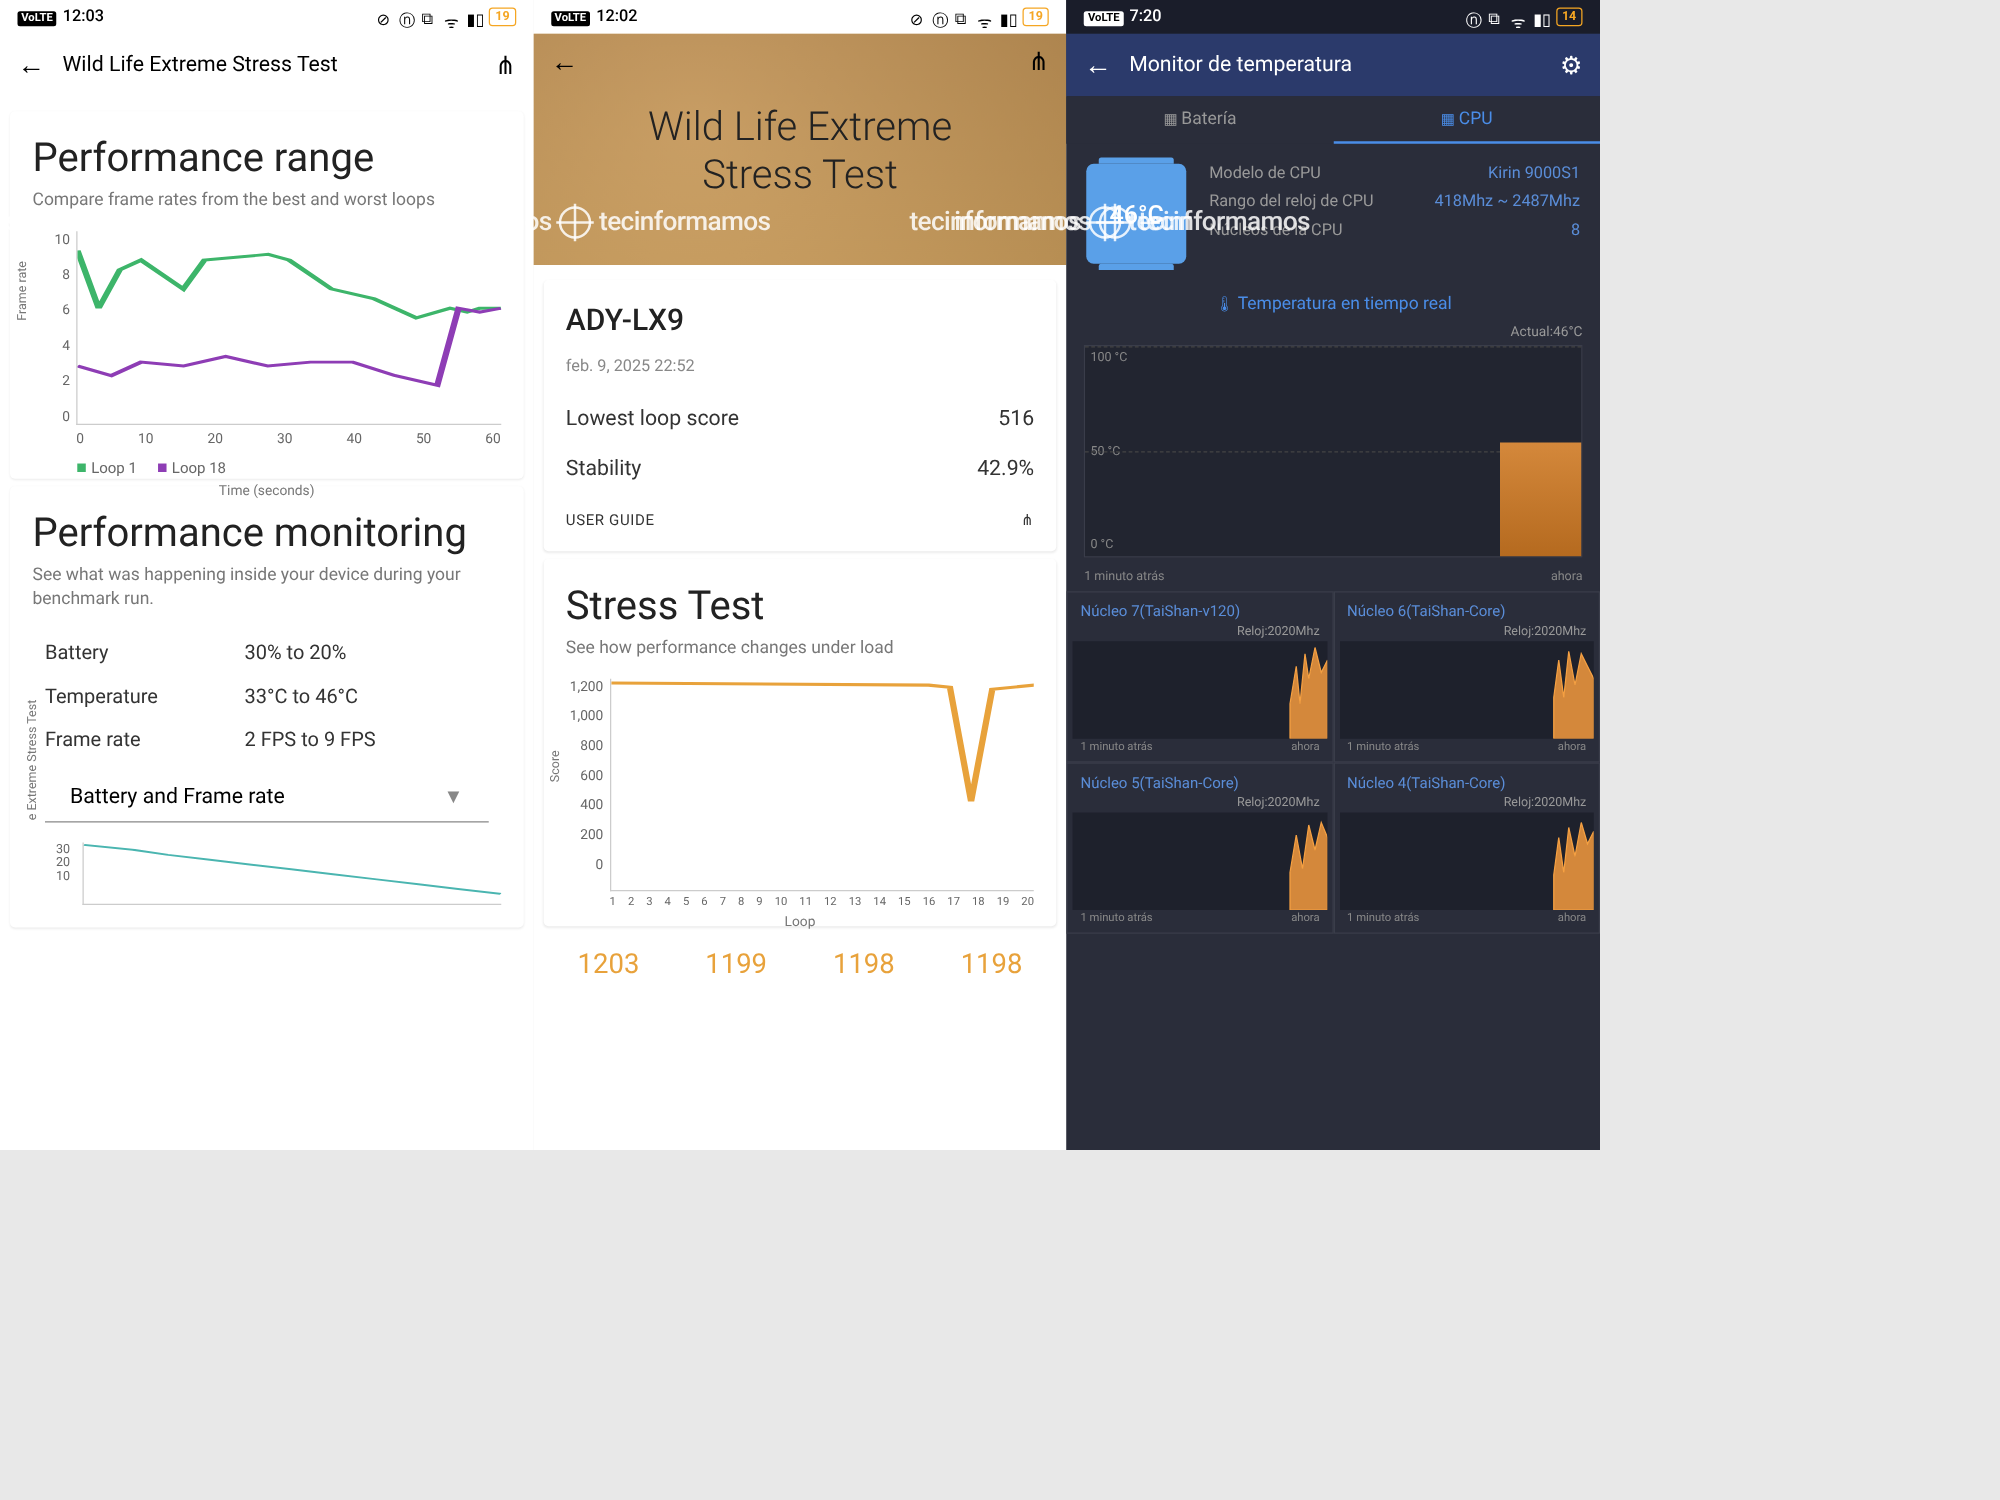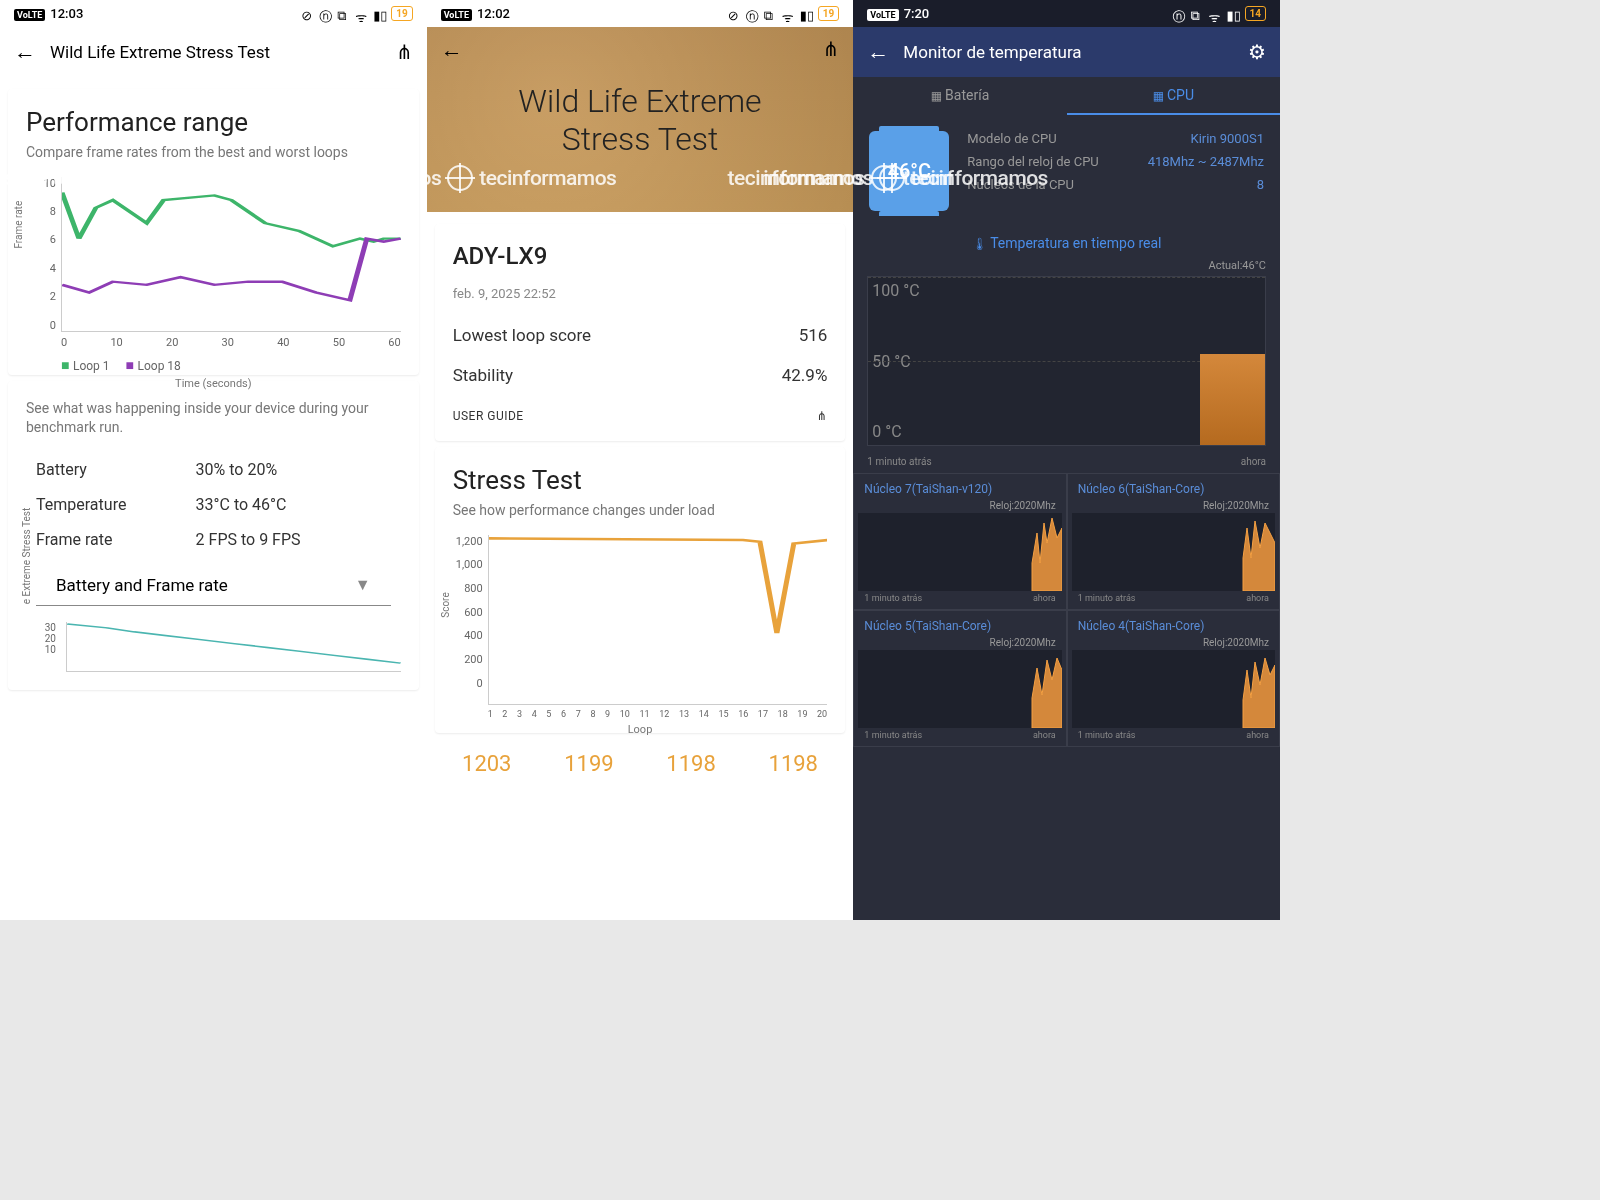--- a/index.html
+++ b/index.html
@@ -14,21 +14,21 @@
 .sicon{width:13px;height:13px;display:inline-block}
 .batt{display:inline-flex;align-items:center;border:1.5px solid #f5a623;border-radius:3px;padding:1px 4px;font-size:10px;color:#f5a623;font-weight:bold}
 .app-bar{display:flex;align-items:center;padding:12px 14px;gap:14px}
 .app-bar.dark{background:#2b3a6b;color:#fff}
 .back{font-size:22px;cursor:pointer}
 .app-title{font-size:17px;flex:1}
 .share{font-size:20px;cursor:pointer}
 .gear{font-size:20px;cursor:pointer}
 .scroll{flex:1;overflow-y:auto;padding:6px}
 .card{background:#fff;border-radius:4px;margin:6px 2px;padding:18px;box-shadow:0 1px 2px rgba(0,0,0,0.08)}
-.ctitle{font-size:26px;color:#222;margin-bottom:6px}
+.ctitle{font-size:32px;color:#222;margin-bottom:6px}
 .csub{font-size:14px;color:#777;line-height:1.4;margin-bottom:14px}
 .chart{position:relative;height:180px;margin-top:10px}
 .yaxis{position:absolute;left:0;top:0;bottom:25px;width:30px;display:flex;flex-direction:column;justify-content:space-between;font-size:11px;color:#666;text-align:right}
 .ylabel{position:absolute;left:-8px;top:50%;transform:rotate(-90deg) translateX(50%);transform-origin:left;font-size:10px;color:#777;white-space:nowrap}
 .plot{margin-left:35px;height:155px;border-left:1px solid #ccc;border-bottom:1px solid #ccc;position:relative}
 .xaxis{margin-left:35px;display:flex;justify-content:space-between;font-size:11px;color:#666;padding-top:4px}
 .legend{display:flex;gap:16px;margin-left:35px;margin-top:8px;font-size:12px;color:#666}
 .legend span::before{content:"■ ";font-size:14px}
 .legend .g::before{color:#3db56a}
 .legend .p::before{color:#8e3db5}
@@ -65,21 +65,21 @@
 .chip::before,.chip::after{content:"";position:absolute;background:#5aa0e8}
 .chip::before{top:-5px;left:10px;right:10px;height:5px;border-radius:2px 2px 0 0;box-shadow:0 85px 0 #5aa0e8}
 .specs{flex:1;font-size:13px;color:#aaa}
 .spec{display:flex;margin-bottom:8px}
 .spec .sk{flex:1;color:#999}
 .spec .sv{color:#5a8dd8;text-align:right}
 .rthdr{text-align:center;padding:8px;font-size:14px;color:#4a8de8}
 .rthdr::before{content:"🌡 ";font-size:12px}
 .actual{text-align:right;padding:0 14px 4px;font-size:11px;color:#999}
 .tchart{margin:0 14px 8px;position:relative;height:170px;background:#222530;border:1px solid #3a3d4a}
-.tchart .tyaxis{position:absolute;left:4px;top:0;bottom:0;display:flex;flex-direction:column;justify-content:space-between;font-size:16px;color:#888;padding:4px 0}
+.tchart .tyaxis{position:absolute;left:4px;top:0;bottom:0;display:flex;flex-direction:column;justify-content:space-between;font-size:10px;color:#888;padding:4px 0}
 .tchart .tline{position:absolute;left:0;right:0;border-top:1px dashed #444}
 .tfill{position:absolute;right:0;bottom:0;width:65px;height:54%;background:linear-gradient(#d4883b,#b56a1f)}
 .tlabels{display:flex;justify-content:space-between;padding:2px 14px 6px;font-size:10px;color:#888}
 .cores{display:flex;flex-wrap:wrap}
 .core{width:50%;padding:4px;border:0.5px solid #3a3d4a;box-sizing:border-box}
 .core-title{font-size:12px;color:#5a8dd8;padding:4px 6px}
 .core-clock{font-size:10px;color:#999;text-align:right;padding:0 6px 2px}
 .core-chart{height:78px;background:#1e212c;position:relative;overflow:hidden}
 .core-chart svg{position:absolute;right:0;bottom:0;width:80px;height:78px}
 .core-labels{display:flex;justify-content:space-between;font-size:9px;color:#888;padding:2px 6px}
@@ -145,20 +145,21 @@
             <span>60</span>
           </div>
         <div class="legend">
             <span class="g">Loop 1</span>
             <span class="p">Loop 18</span>
           </div>
         <div class="xlabel">Time (seconds)</div>
       </div>
     </div>
     <div class="card">
+      <div class="ctitle">Performance monitoring</div>
       <div class="csub">See what was happening inside your device during your benchmark run.</div>
       <div class="mrow">
           <span class="k">Battery</span>
           <span class="v">30% to 20%</span>
         </div>
       <div class="mrow">
           <span class="k">Temperature</span>
           <span class="v">33°C to 46°C</span>
         </div>
       <div class="mrow">

